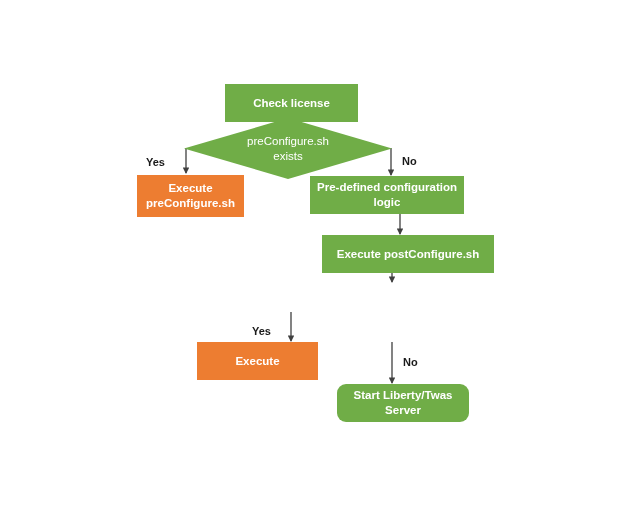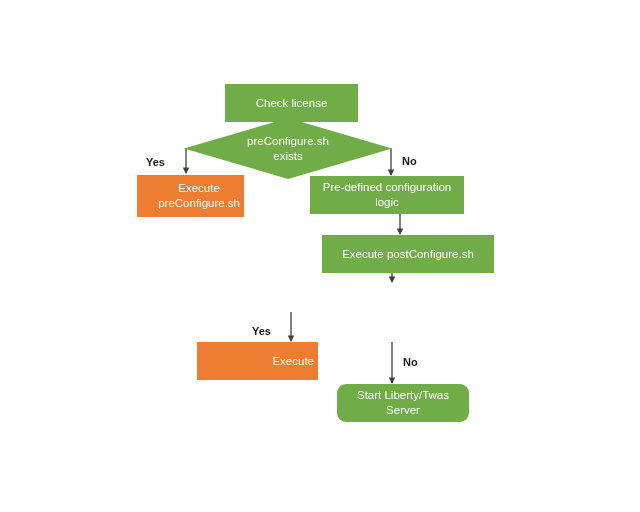--- a/index.html
+++ b/index.html
@@ -32,23 +32,24 @@
     display: flex;
     align-items: center;
     justify-content: center;
     text-align: center;
     color: #ffffff;
     font-size: 11.5px;
     line-height: 15px;
     box-sizing: border-box;
     padding: 19px 4px;
     z-index: 3;
+    font-weight: bold;
   }
   .proc-green { background: #70AD47; }
-  .proc-orange { background: #ED7D31; justify-content: flex-end; }
+  .proc-orange { background: #ED7D31; }
 
   .decision {
     position: absolute;
     z-index: 2;
   }
   .decision .dia-shape {
     position: absolute;
     left: 0;
     top: 0;
     width: 100%;

